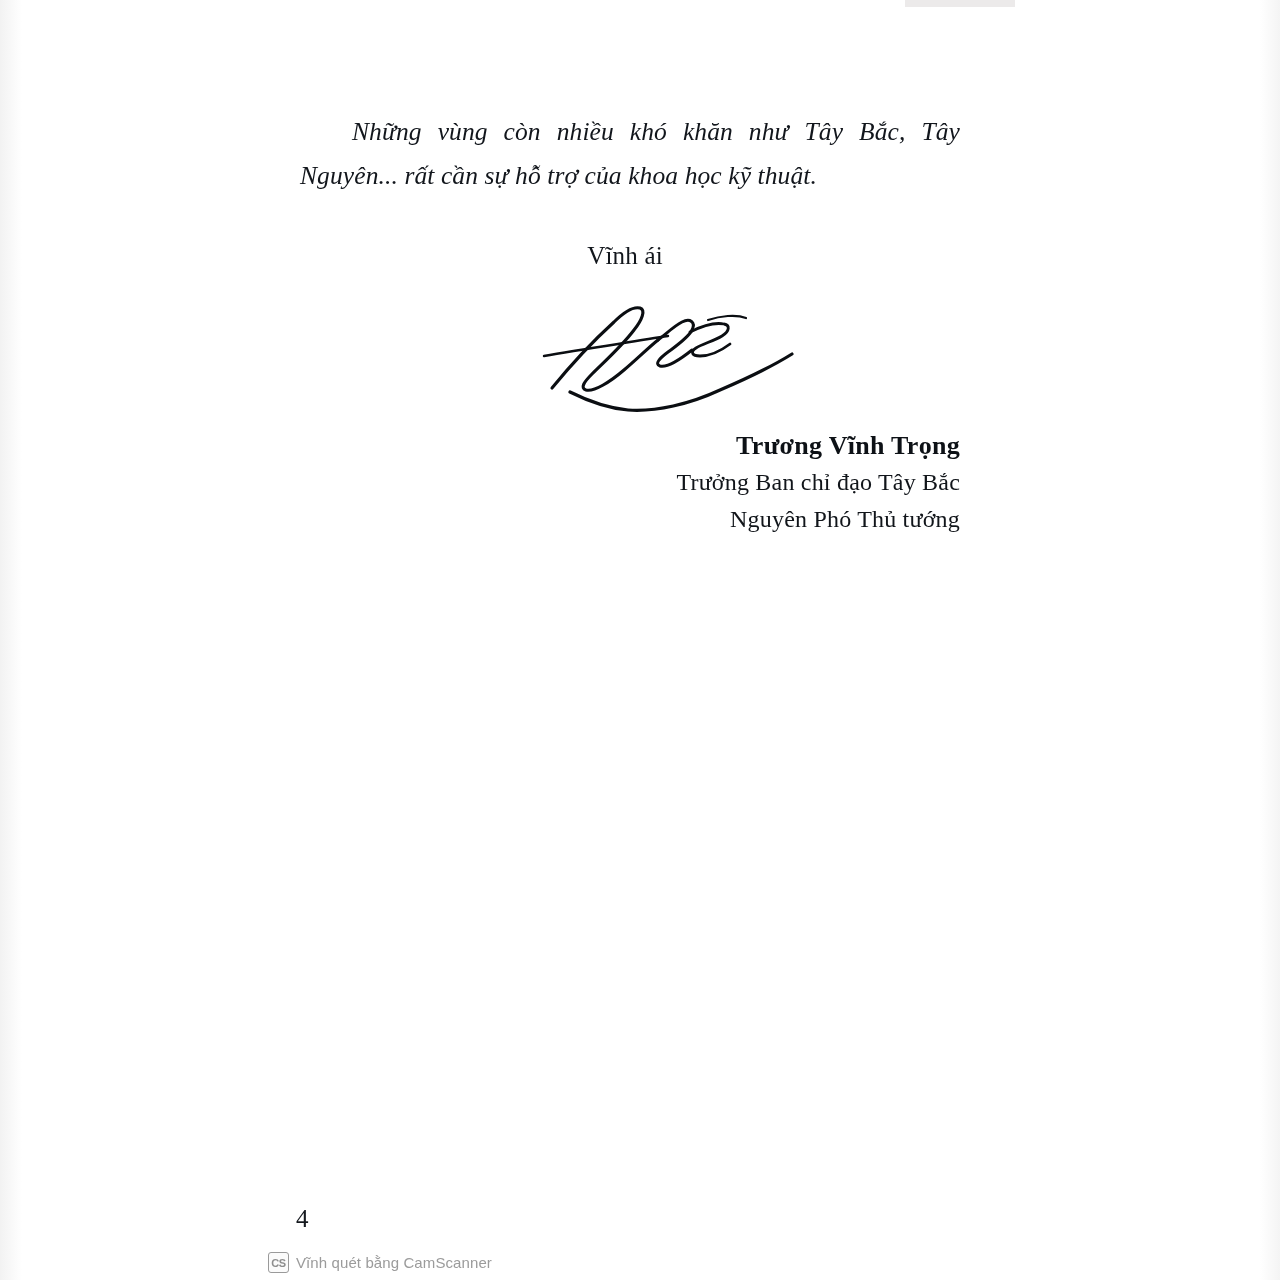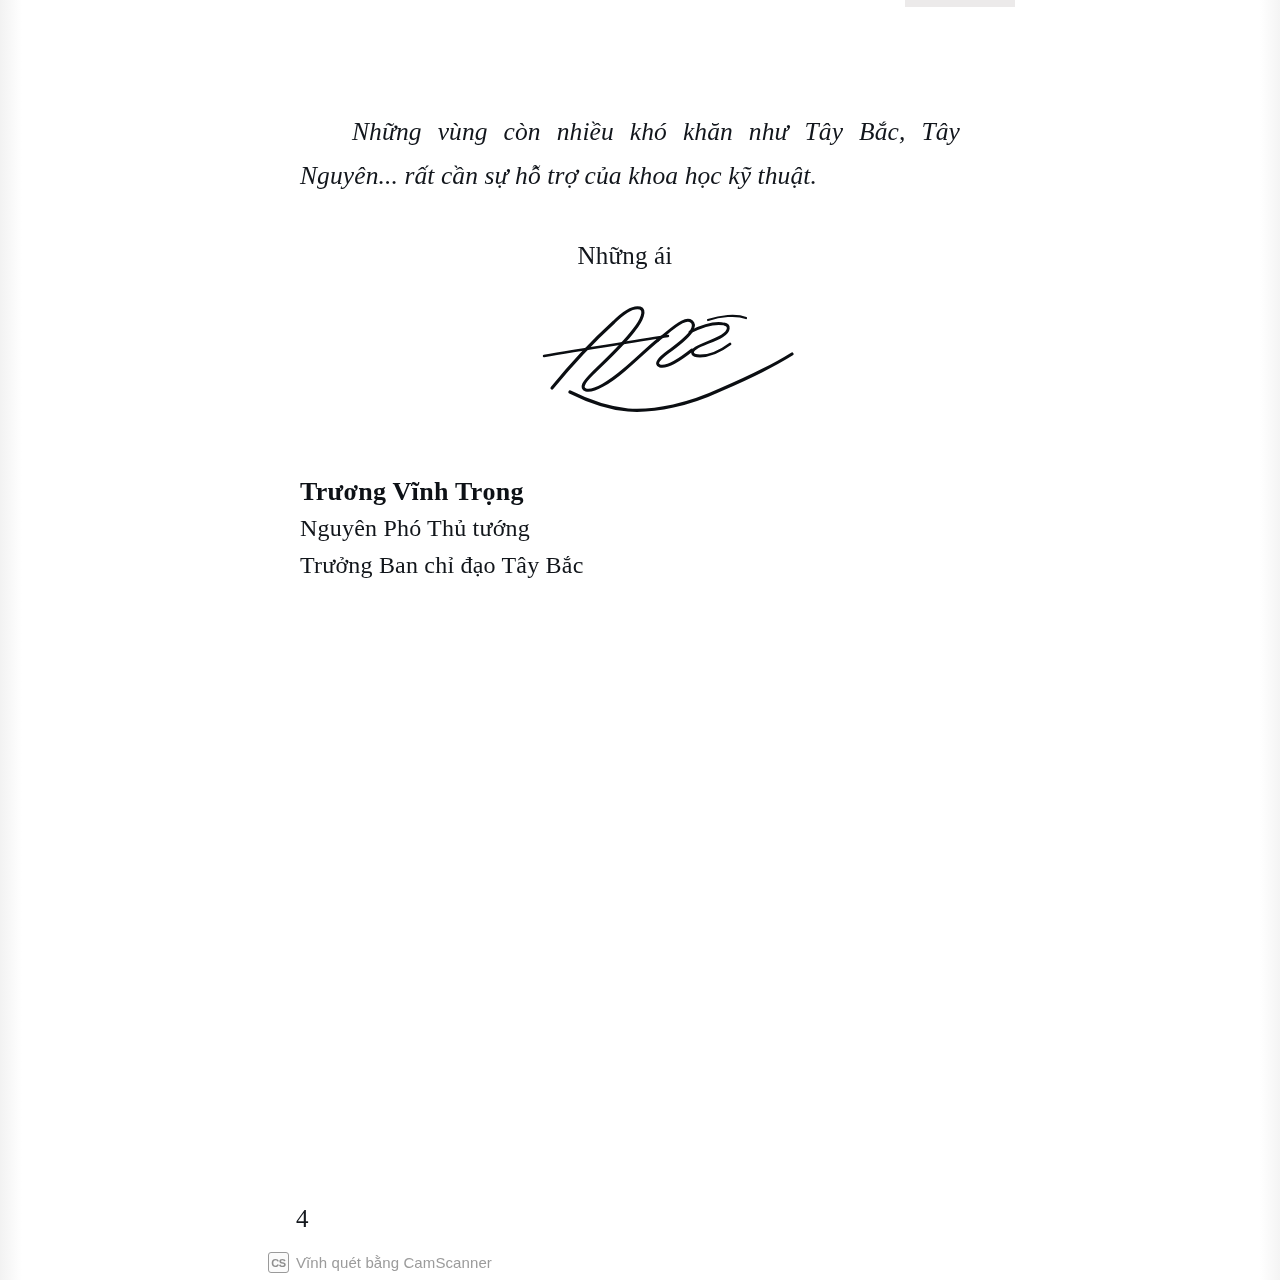--- a/index.html
+++ b/index.html
@@ -81,23 +81,22 @@
     height: 230px;
     margin-top: 8px;
   }
   .signature-svg {
     position: absolute;
     left: 240px;
     top: 18px;
   }
 
   .signer {
-    text-align: left;
+    text-align: right;
     margin-right: 12px;
-    margin-top: 46px;
   }
   .signer-name {
     font-family: "Liberation Serif", serif;
     font-weight: bold;
     font-size: 26px;
     color: #0d1116;
     letter-spacing: 0.3px;
     line-height: 36px;
   }
   .signer-title {
@@ -153,38 +152,38 @@
 <div class="page">
 
   <div class="scan-edge-left"></div>
   <div class="scan-edge-right"></div>
   <div class="scan-top-mark"></div>
 
   <div class="content">
 
     <p class="para">Những vùng còn nhiều khó khăn như Tây Bắc, Tây Nguyên... rất cần sự hỗ trợ của khoa học kỹ thuật.</p>
 
-    <div class="closing">Những ái</div>
+    <div class="closing">Vĩnh ái</div>
 
     <div class="signature-block">
       <svg class="signature-svg" width="290" height="140" viewBox="0 0 290 140">
         <g fill="none" stroke="#0b0e12" stroke-linecap="round" stroke-linejoin="round">
           <path d="M12 92 C 30 70, 52 46, 74 26 C 82 18, 92 10, 100 12 C 106 14, 102 24, 94 34 C 82 50, 64 66, 52 78 C 44 86, 40 92, 46 94 C 54 96, 70 86, 84 74 C 96 64, 108 52, 118 44" stroke-width="3.1"></path>
           <path d="M4 60 C 26 56, 52 52, 78 48 C 96 45, 114 42, 128 40" stroke-width="2.4"></path>
           <path d="M118 44 C 126 38, 134 30, 142 26 C 150 22, 156 26, 152 34 C 148 42, 136 50, 128 56 C 120 62, 114 68, 120 70 C 128 72, 142 62, 152 54" stroke-width="3"></path>
           <path d="M150 36 C 162 30, 174 26, 184 28 C 190 29, 190 35, 182 40 C 174 45, 162 48, 156 52 C 150 56, 152 60, 160 60 C 170 60, 182 54, 190 48" stroke-width="2.8"></path>
           <path d="M30 96 C 46 104, 66 112, 88 114 C 116 116, 150 108, 180 94 C 208 82, 236 68, 252 58" stroke-width="3.2"></path>
           <path d="M168 24 C 180 20, 196 18, 206 22" stroke-width="2.2"></path>
         </g>
       </svg>
 
       <div class="signer" style="position:absolute; left:0; top:150px; width:660px;">
         <div class="signer-name">Trương Vĩnh Trọng</div>
+        <div class="signer-title">Trưởng Ban chỉ đạo Tây Bắc</div>
         <div class="signer-title">Nguyên Phó Thủ tướng</div>
-        <div class="signer-title">Trưởng Ban chỉ đạo Tây Bắc</div>
       </div>
     </div>
 
   </div>
 
   <div class="page-number">4</div>
 
   <div class="watermark">
     <div class="cs-badge">CS</div>
     <div class="watermark-text">Vĩnh quét bằng CamScanner</div>

